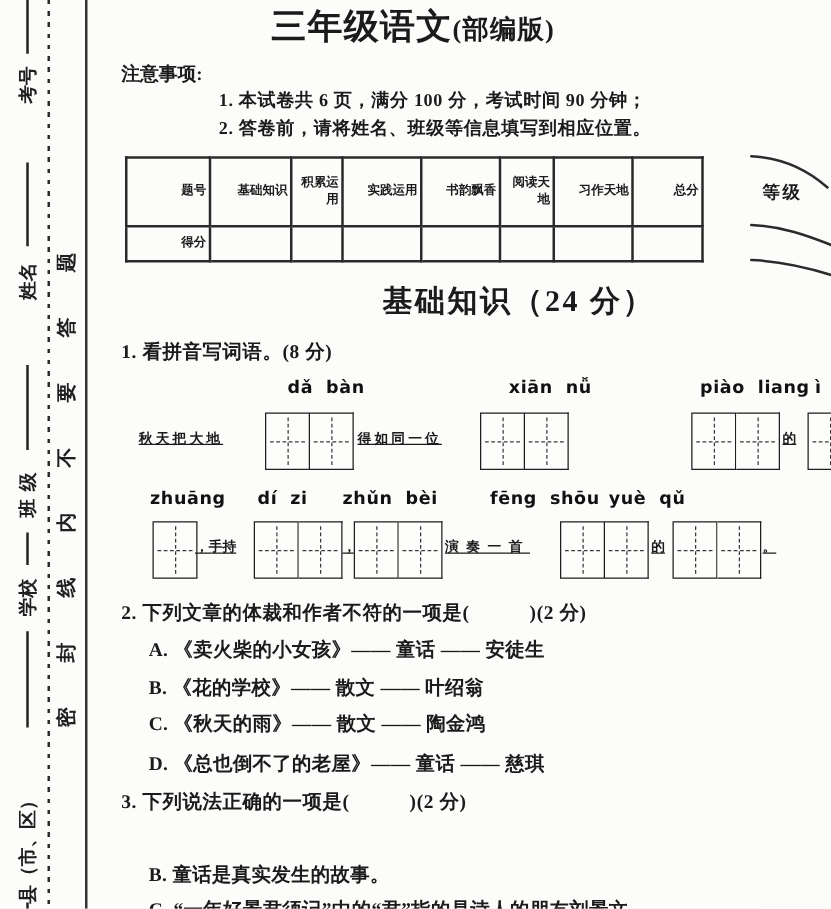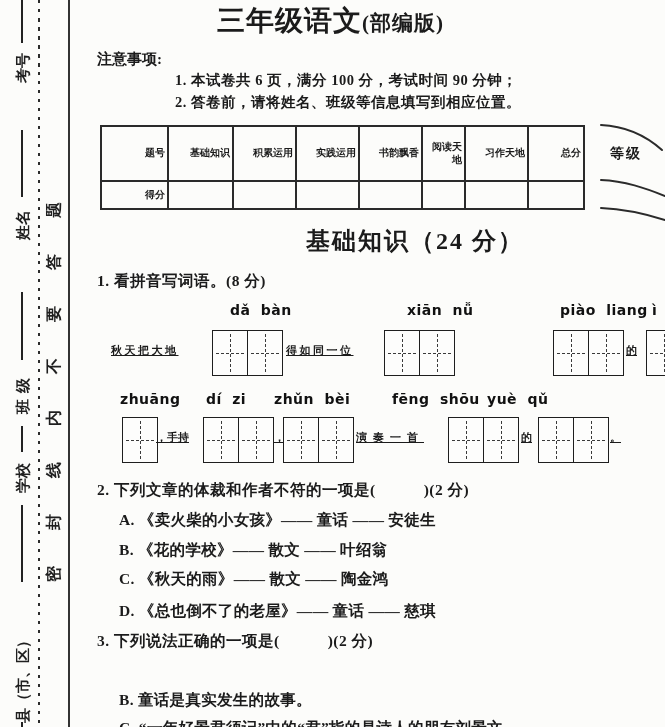--- a/index.html
+++ b/index.html
@@ -92,21 +92,21 @@
   </div>
   <div class="notice-head">注意事项:</div>
   <div class="notice-item" style="top:71px">1. 本试卷共 6 页，满分 100 分，考试时间 90 分钟；</div>
   <div class="notice-item" style="top:93px">2. 答卷前，请将姓名、班级等信息填写到相应位置。</div>
 
   <table class="score">
     <tbody>
         <tr class="hdr">
       <td style="width:67px">题号</td>
       <td style="width:65px">基础知识</td>
-      <td style="width:63px">积累运用</td>
+      <td style="width:41px">积累运用</td>
       <td style="width:63px">实践运用</td>
       <td style="width:63px">书韵飘香</td>
       <td style="width:43px">阅读天地</td>
       <td style="width:63px">习作天地</td>
       <td style="width:56px">总分</td>
     </tr>
     <tr class="scr">
       <td>得分</td>
       <td></td>
       <td></td>

